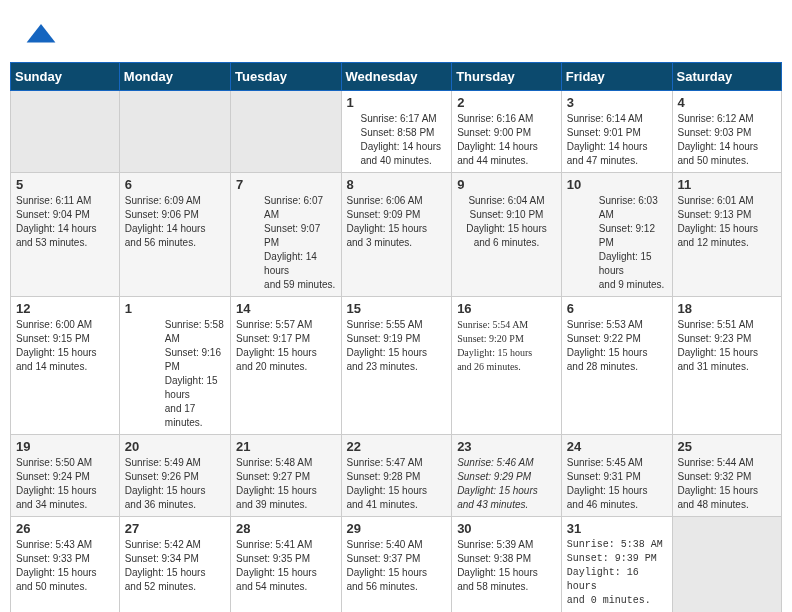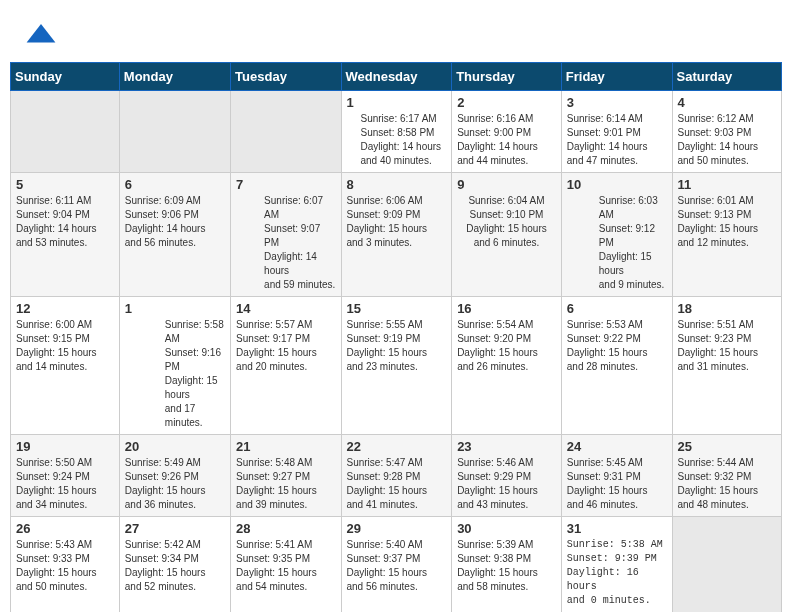--- a/index.html
+++ b/index.html
@@ -237,21 +237,21 @@
         </td>
         <td>
           <span class="day-number">15</span>
           <div class="day-info" style="white-space: pre-line;">Sunrise: 5:55 AM
 Sunset: 9:19 PM
 Daylight: 15 hours
 and 23 minutes.</div>
         </td>
         <td>
           <span class="day-number">16</span>
-          <div class="day-info" style="white-space: pre-line;">Sunrise: 5:54 AM
+          <div class="day-info" style="white-space: pre-line; font-family: Liberation Serif, serif;">Sunrise: 5:54 AM
 Sunset: 9:20 PM
 Daylight: 15 hours
 and 26 minutes.</div>
         </td>
         <td>
           <span class="day-number">6</span>
           <div class="day-info" style="white-space: pre-line;">Sunrise: 5:53 AM
 Sunset: 9:22 PM
 Daylight: 15 hours
 and 28 minutes.</div>
@@ -288,21 +288,21 @@
         </td>
         <td>
           <span class="day-number">22</span>
           <div class="day-info" style="white-space: pre-line;">Sunrise: 5:47 AM
 Sunset: 9:28 PM
 Daylight: 15 hours
 and 41 minutes.</div>
         </td>
         <td>
           <span class="day-number">23</span>
-          <div class="day-info" style="white-space: pre-line;">Sunrise: 5:46 AM
+          <div class="day-info" style="white-space: pre-line; font-style: italic;">Sunrise: 5:46 AM
 Sunset: 9:29 PM
 Daylight: 15 hours
 and 43 minutes.</div>
         </td>
         <td>
           <span class="day-number">24</span>
           <div class="day-info" style="white-space: pre-line;">Sunrise: 5:45 AM
 Sunset: 9:31 PM
 Daylight: 15 hours
 and 46 minutes.</div>

